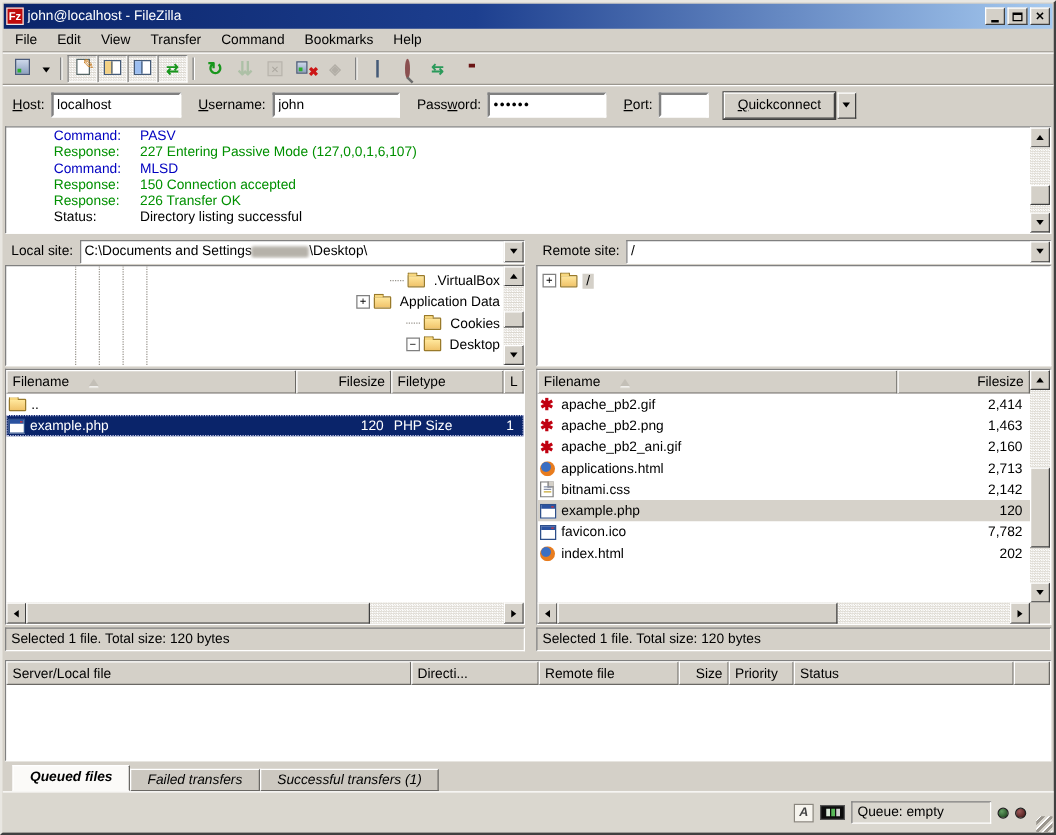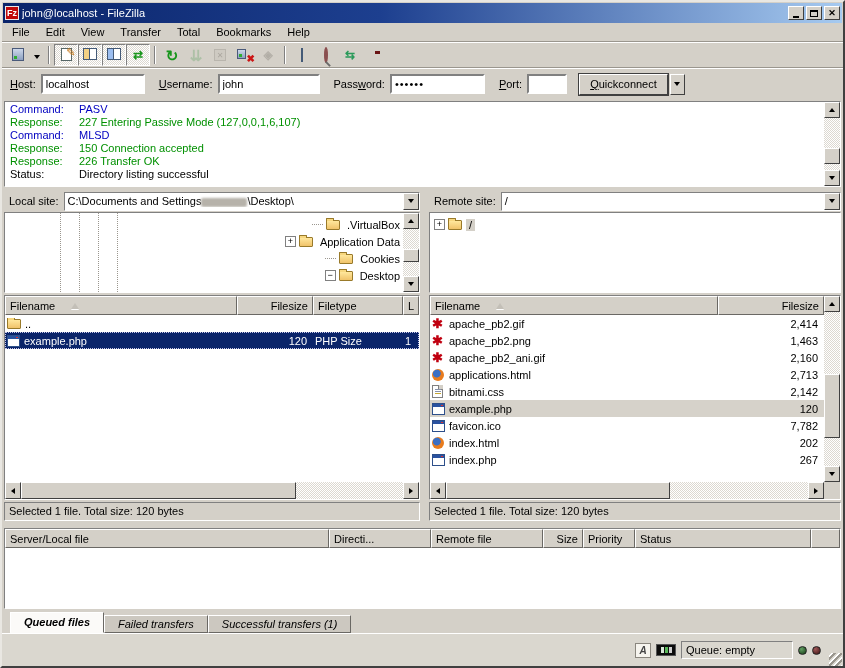--- a/index.html
+++ b/index.html
@@ -63,21 +63,21 @@
   .vscroll{width:16px;display:flex;flex-direction:column;flex:none;}
   .hscroll{height:17px;display:flex;flex:none;}
   .sbtn{width:16px;height:16px;background:#d4d0c8;border:1px solid;border-color:#fff #404040 #404040 #fff;display:flex;align-items:center;justify-content:center;flex:none;}
   .hscroll .sbtn{height:17px;}
   .track{flex:1;position:relative;background-color:#ece9e2;background-image:repeating-conic-gradient(#fff 0% 25%,#dcd8d0 0% 50%);background-size:2px 2px;}
   .thumb{position:absolute;background:#d4d0c8;border:1px solid;border-color:#fff #404040 #404040 #fff;}
   .vscroll .thumb{left:0;right:0;}
   .hscroll .thumb{top:0;bottom:0;}
 
   
-  .logpane{height:86px;margin:2px;border:1px solid;border-color:#808080 #fff #fff #808080;background:#fff;display:flex;flex:none;}
+  .logpane{height:86px;margin:2px;border:1px solid;border-color:#808080 #fff #fff #808080;background:#fff;display:flex;flex:none;padding-left:33px;}
   .loglines{flex:1;overflow:hidden;padding-top:1px;}
   .logline{display:flex;line-height:13px;height:13px;white-space:nowrap;}
   .loglbl{width:74px;padding-left:5px;flex:none;}
   .lc-command{color:#0000c0;}
   .lc-response{color:#009000;}
   .lc-status{color:#000;}
 
   
   .panes{height:333px;display:flex;flex:none;}
   .pane{width:420px;display:flex;flex-direction:column;flex:none;}
@@ -172,21 +172,21 @@
           <span class="g-close">✕</span>
         </span>
     </span>
   </div>
 
   <div class="menubar" id="menubar">
       <span class="menu-item">File</span>
       <span class="menu-item">Edit</span>
       <span class="menu-item">View</span>
       <span class="menu-item">Transfer</span>
-      <span class="menu-item">Total</span>
+      <span class="menu-item">Command</span>
       <span class="menu-item">Bookmarks</span>
       <span class="menu-item">Help</span>
     </div>
   <div class="toolbar" id="toolbar">
       <span class="tbbtn">
         <span><span class="ic-srv"></span></span>
       </span>
       <span class="tbbtn dd">
         <span><span class="tri tri-down"></span></span>
       </span>
@@ -477,27 +477,20 @@
                 </span>
                 <span class="cell fl r">7,782</span>
               </div>
               <div class="frow">
                 <span class="cell rc0">
                   <span class="ic-ff"></span>
                   <span>index.html</span>
                 </span>
                 <span class="cell fl r">202</span>
               </div>
-              <div class="frow">
-                <span class="cell rc0">
-                  <span class="ic-win"></span>
-                  <span>index.php</span>
-                </span>
-                <span class="cell fl r">267</span>
-              </div>
             </div>
           <div class="hscroll">
             <span class="sbtn">
                 <span class="tri tri-left"></span>
               </span>
             <div class="track">
                 <div class="thumb" style="left:0;width:62%;"></div>
               </div>
             <span class="sbtn">
                 <span class="tri tri-right"></span>

